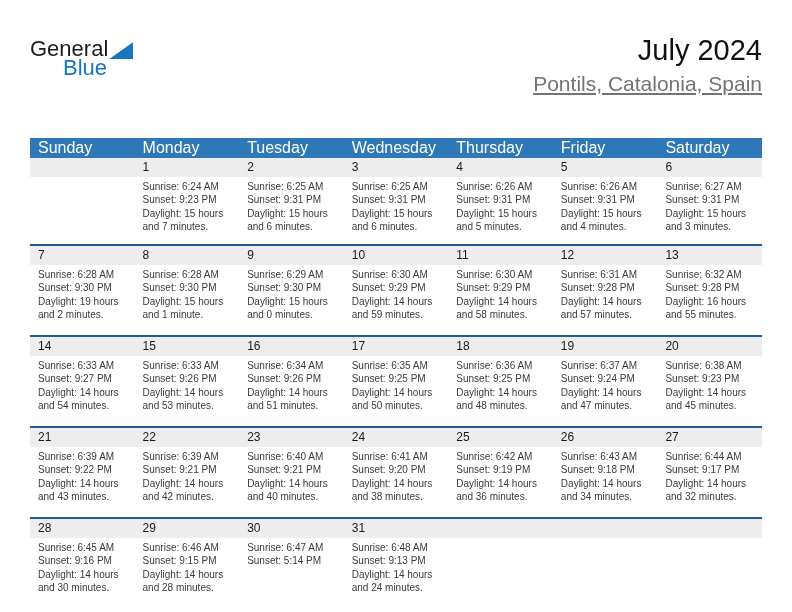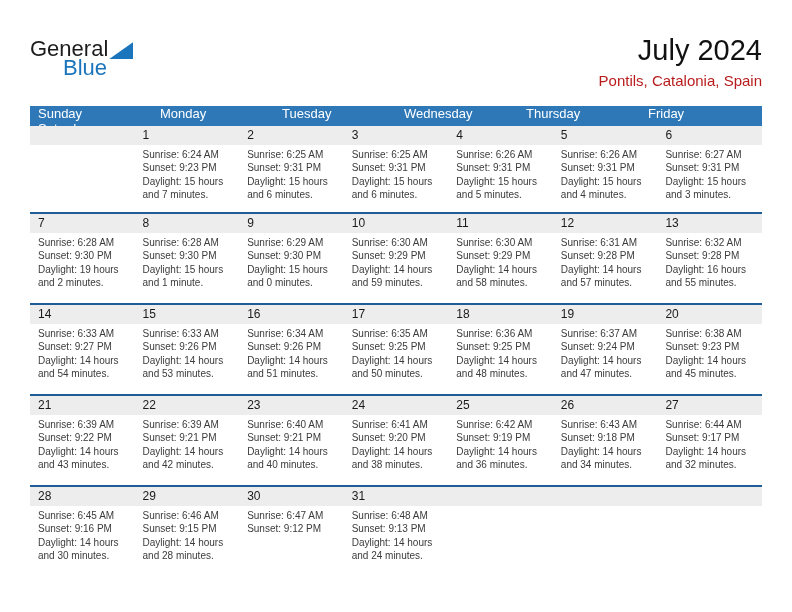--- a/index.html
+++ b/index.html
@@ -31,29 +31,29 @@
     width:24px;height:17px;background:var(--logo-blue);
     clip-path:polygon(100% 0, 100% 100%, 0 100%);
     margin-left:1px;margin-bottom:1px;
   }
   .logo-blue{
     font-size:22px;font-weight:400;color:var(--logo-blue);
     margin-left:33px;margin-top:-3px;
   }
   .titles{text-align:right;margin-left:32px;}
   .month-title{font-size:29px;font-weight:400;color:#111;line-height:32px;}
-  .location{font-size:15px;font-weight:500;color:#b91c1c;margin-top:6px;}
+  .location{font-size:21px;font-weight:500;color:#737373;margin-top:6px;text-decoration:underline;}
 
   .calendar{
     position:absolute;left:30px;top:106px;width:732px;
   }
   .day-headers{
-    display:grid;grid-template-columns:repeat(6,1fr);
+    display:grid;grid-template-columns:repeat(7,1fr);
     background:var(--header-blue);color:#ffffff;
-    height:20px;align-items:center;font-size:13px;
+    height:20px;align-items:center;font-size:16px;margin-top:32px;
   }
   .day-header-cell{padding-left:8px;}
   .week{
     display:grid;grid-template-columns:repeat(7,1fr);
     grid-template-rows:19px 1fr;
     grid-auto-flow:column;
     height:91px;box-sizing:border-box;
     border-top:2px solid var(--divider-blue);
   }
   .week.first{height:86px;border-top:none;}
@@ -248,21 +248,21 @@
               <div>Sunset: 9:16 PM</div>
               <div>Daylight: 14 hours and 30 minutes.</div>
             </div></div>
           <div class="cell"><div class="num">29</div><div class="details">
               <div>Sunrise: 6:46 AM</div>
               <div>Sunset: 9:15 PM</div>
               <div>Daylight: 14 hours and 28 minutes.</div>
             </div></div>
           <div class="cell"><div class="num">30</div><div class="details">
               <div>Sunrise: 6:47 AM</div>
-              <div>Sunset: 9:12 PM</div>
+              <div>Sunset: 5:14 PM</div>
             </div></div>
           <div class="cell"><div class="num">31</div><div class="details">
               <div>Sunrise: 6:48 AM</div>
               <div>Sunset: 9:13 PM</div>
               <div>Daylight: 14 hours and 24 minutes.</div>
             </div></div>
           <div class="cell"><div class="num"></div><div class="details"></div></div>
           <div class="cell"><div class="num"></div><div class="details"></div></div>
           <div class="cell"><div class="num"></div><div class="details"></div></div>
         </div>

